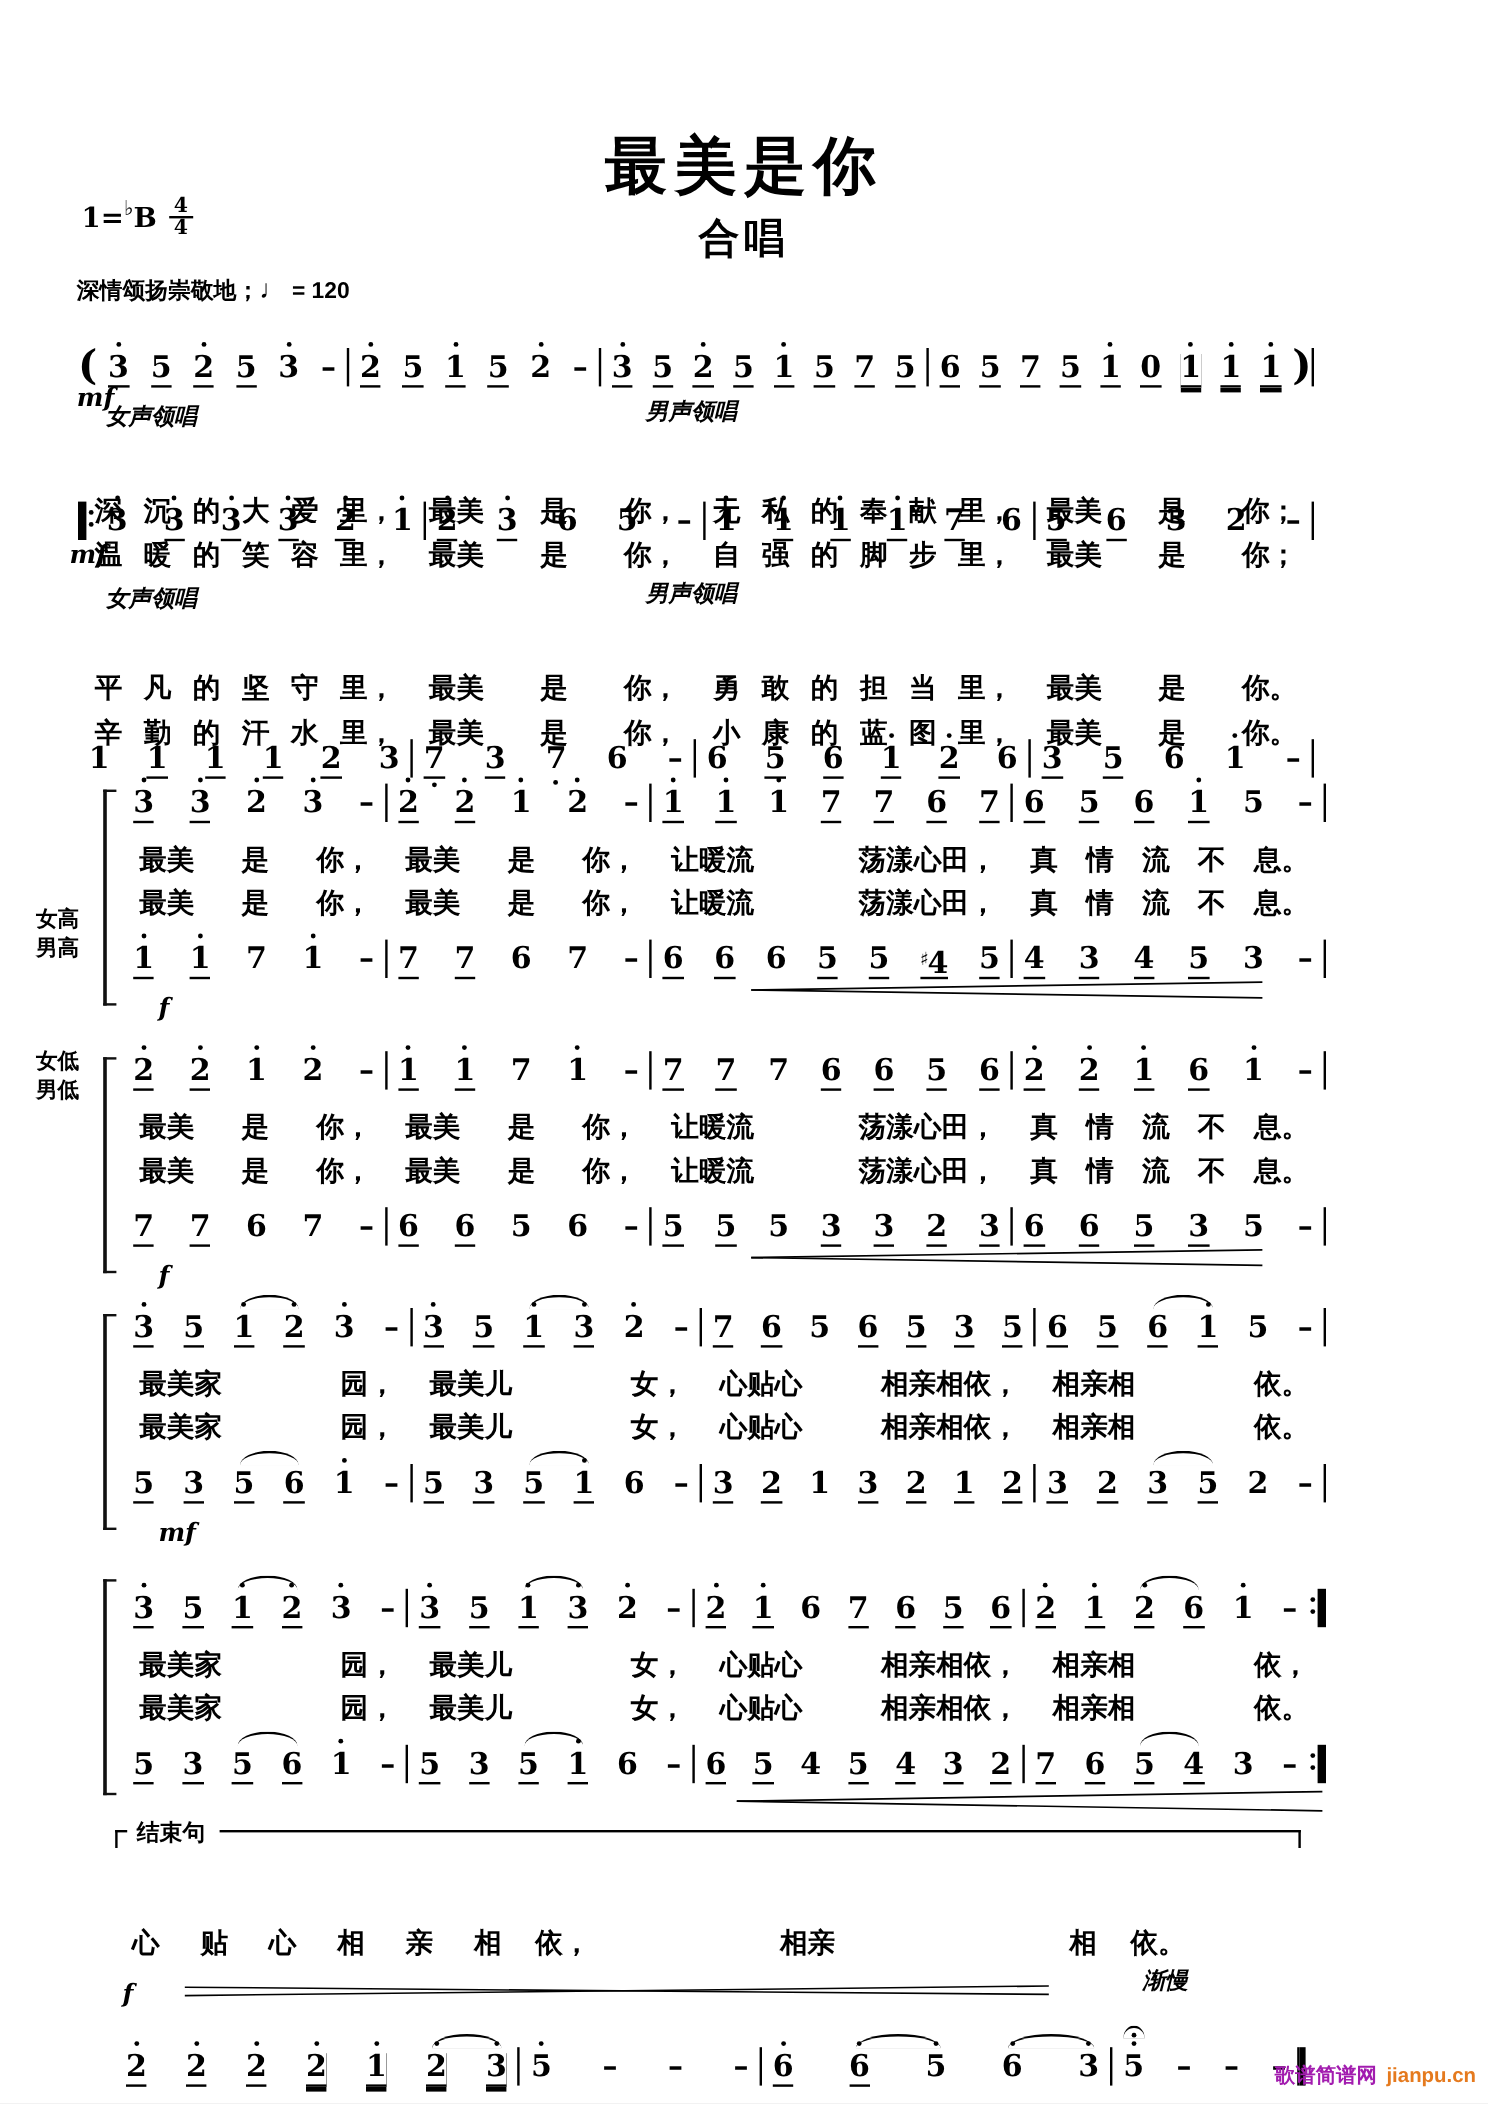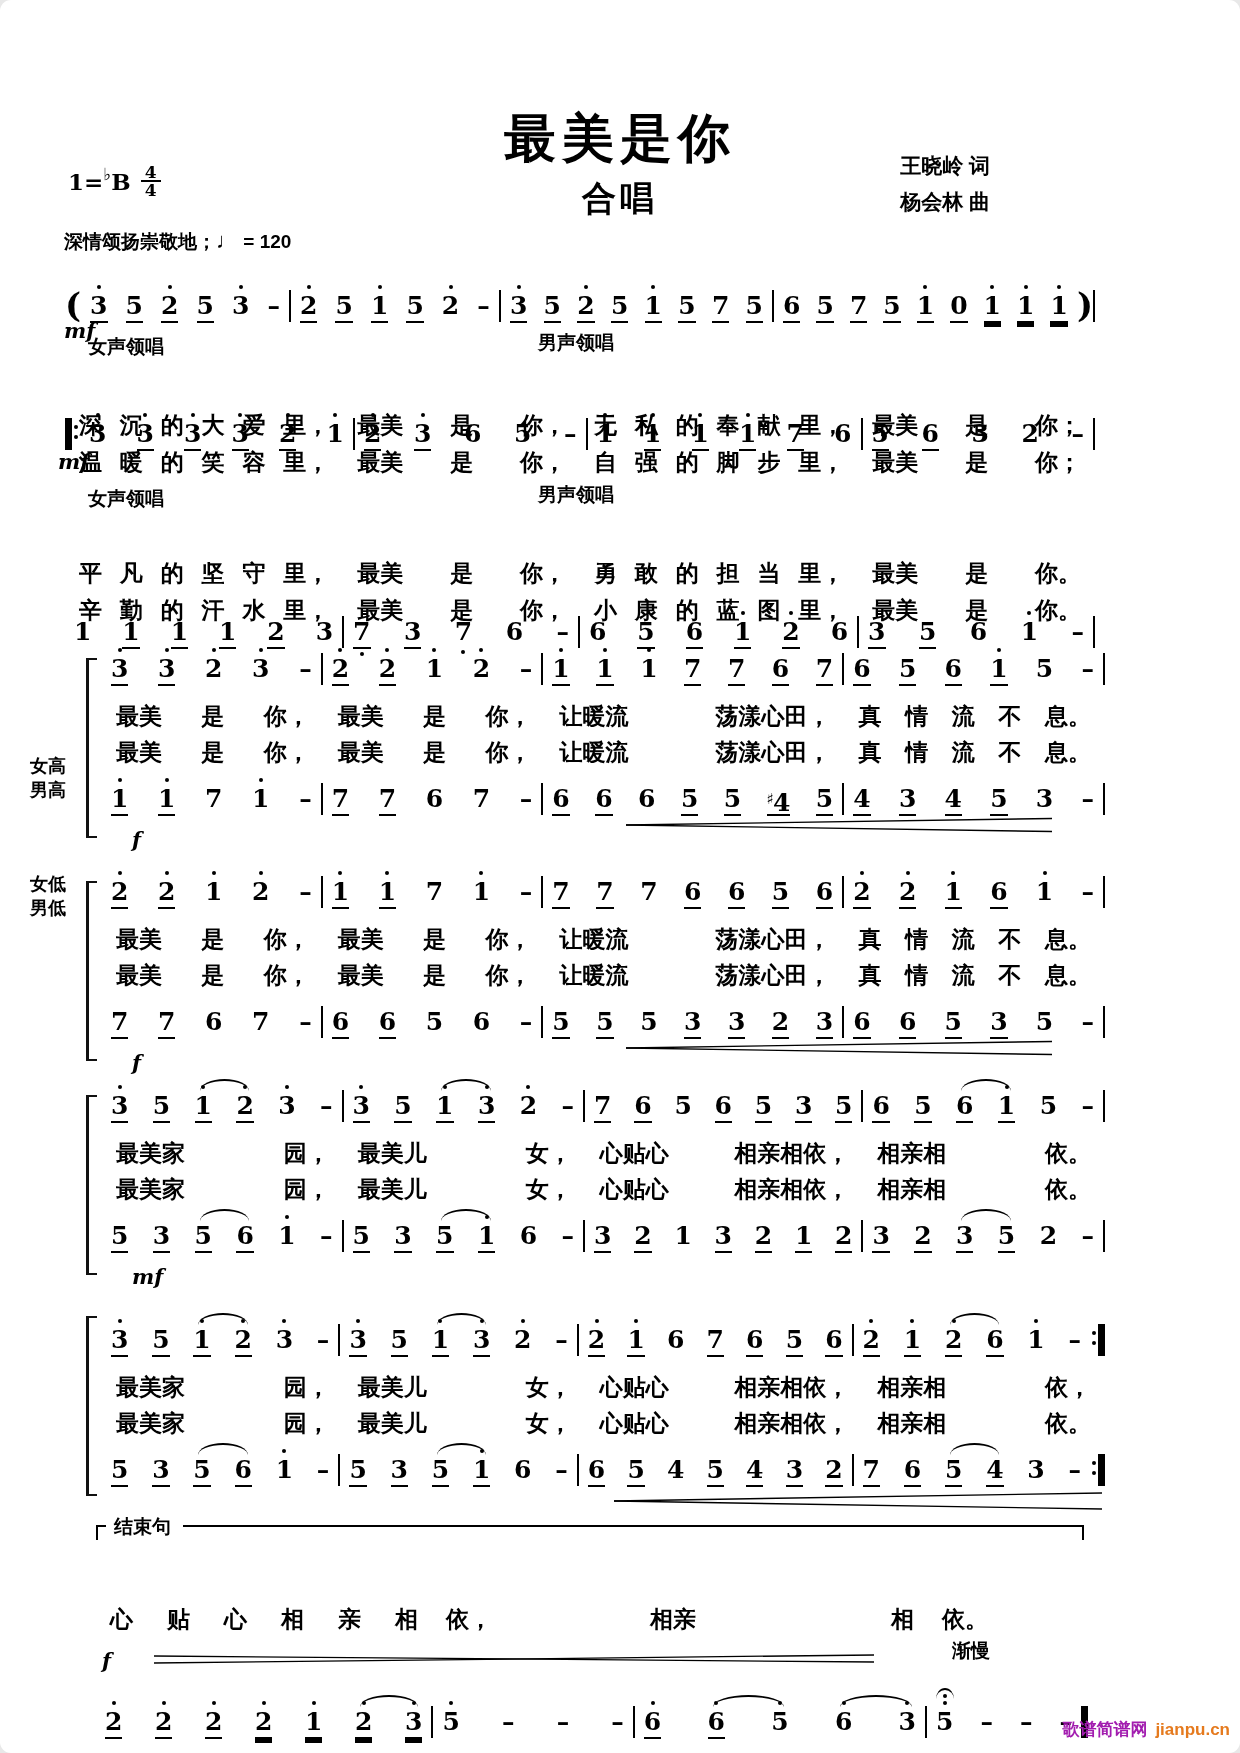--- a/index.html
+++ b/index.html
@@ -1,17 +1,17 @@
 <!DOCTYPE html>
 <html><head>
 <meta charset="utf-8">
 <style>
   html,body{margin:0;padding:0;background:#e8e8e8;}
   #sheet{position:relative;width:1240px;height:1753px;background:#ffffff;color:#000;
-         font-family:"Liberation Sans",sans-serif;overflow:hidden;border-radius:11px;}
+         font-family:"Liberation Sans",sans-serif;overflow:hidden;}
   .abs{position:absolute;}
   
   .title{left:0;right:0;top:104px;text-align:center;font-size:52px;font-weight:bold;letter-spacing:6px;}
   .subtitle{left:0;right:0;top:176px;text-align:center;font-size:34px;font-weight:bold;letter-spacing:4px;}
   .credits{top:148px;left:700px;width:290px;text-align:right;font-size:21px;font-weight:bold;line-height:36px;}
   .keysig{top:164px;left:68px;font:bold 23px "DejaVu Serif",serif;display:flex;align-items:center;}
   .keysig .flat{font-size:17px;vertical-align:8px;position:relative;top:-7px;}
   .frac{display:inline-flex;flex-direction:column;margin-left:10px;}
   .frac b{display:block;text-align:center;font-size:17px;line-height:16px;padding:0 4px;}
   .frac b.num{border-bottom:2px solid #000;}
@@ -34,21 +34,21 @@
   .slur{position:absolute;height:10px;border-top:2.4px solid #000;
         border-radius:50% 50% 0 0 / 100% 100% 0 0;}
   .ferm{position:absolute;top:-10px;left:50%;transform:translateX(-50%);width:18px;height:9px;
         border-top:2.4px solid #000;border-radius:50% 50% 0 0/100% 100% 0 0;}
   .ferm .odot{position:absolute;left:50%;top:4px;transform:translateX(-50%);}
   
   .lyric-line{display:flex;width:100%;}
   .lyr-m{display:flex;justify-content:space-between;padding:0 14px;min-width:0;}
   .syl{font:bold 23px/30px "Liberation Sans",sans-serif;white-space:nowrap;}
   
-  .lead-label{font-size:19px;font-weight:bold;}
+  .lead-label{font-size:19px;font-weight:bold;font-style:italic;}
   .dyn{font:italic bold 21px "DejaVu Serif",serif;}
   
   .system{display:flex;left:28px;width:1077px;align-items:center;}
   .vlabels{width:58px;position:relative;flex:none;font-size:18px;font-weight:bold;}
   .vlabel{position:absolute;left:2px;white-space:nowrap;}
   .bracket{width:8px;flex:none;border-left:3.5px solid #111;border-top:2.5px solid #111;
            border-bottom:2.5px solid #111;height:176px;margin-right:5px;}
   .sysbody{flex:1;position:relative;min-width:0;}
   .sysbody .lyric-line{margin-top:6px;}
   .sysbody .lower{margin-top:8px;}
@@ -65,24 +65,20 @@
   .wm-site{color:#a21caf;}
   .wm-url{color:#e57a1e;margin-left:8px;}
 </style>
 </head>
 <body>
 
 <div id="sheet">
 
   <div class="abs title">最美是你</div>
   <div class="abs subtitle">合唱</div>
-  <div class="abs credits">
-    <div>王晓岭 词</div>
-    <div>杨会林 曲</div>
-  </div>
   <div class="abs keysig">
     <span>1=</span>
       <span class="flat">♭</span>
       <span>B</span>
     <span class="frac">
         <b class="num">4</b>
         <b>4</b>
       </span>
   </div>
   <div class="abs tempo">

